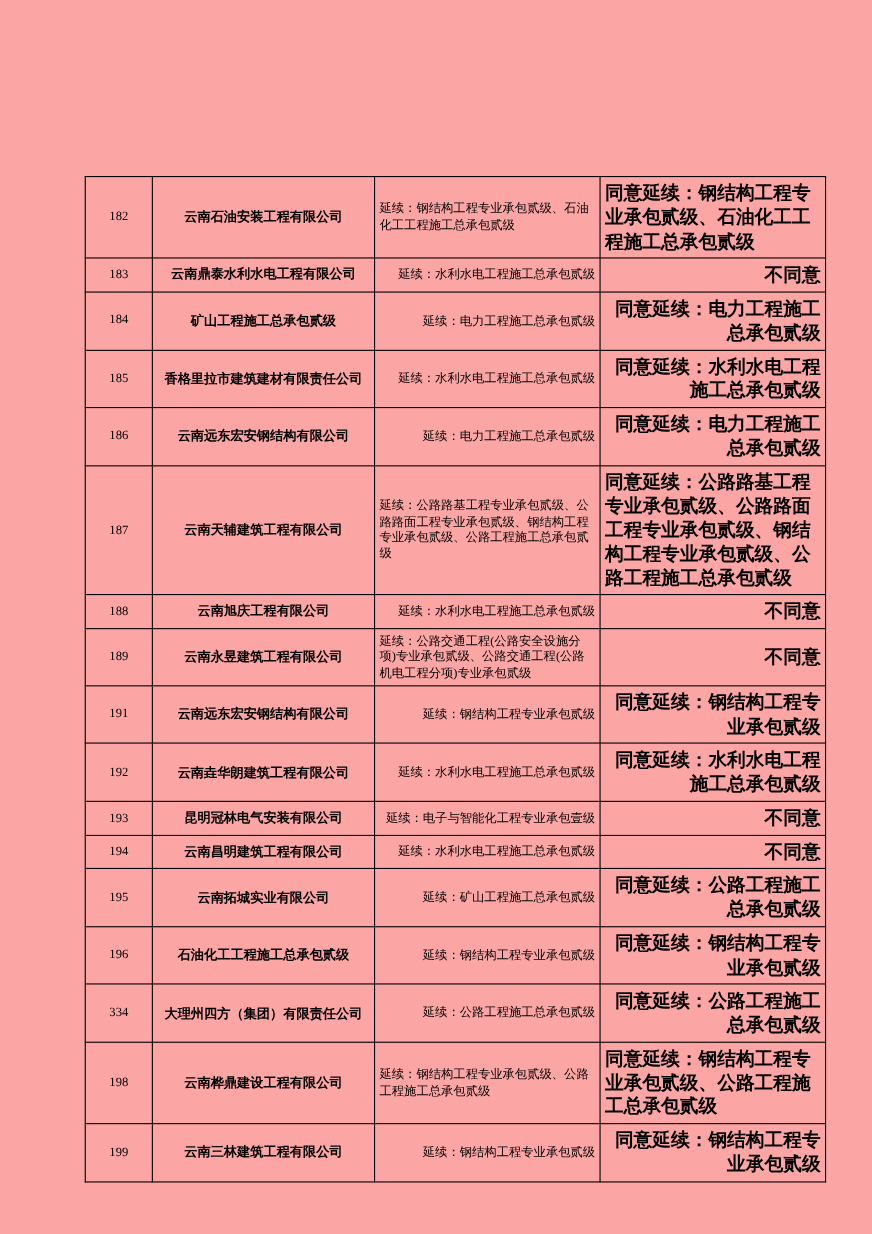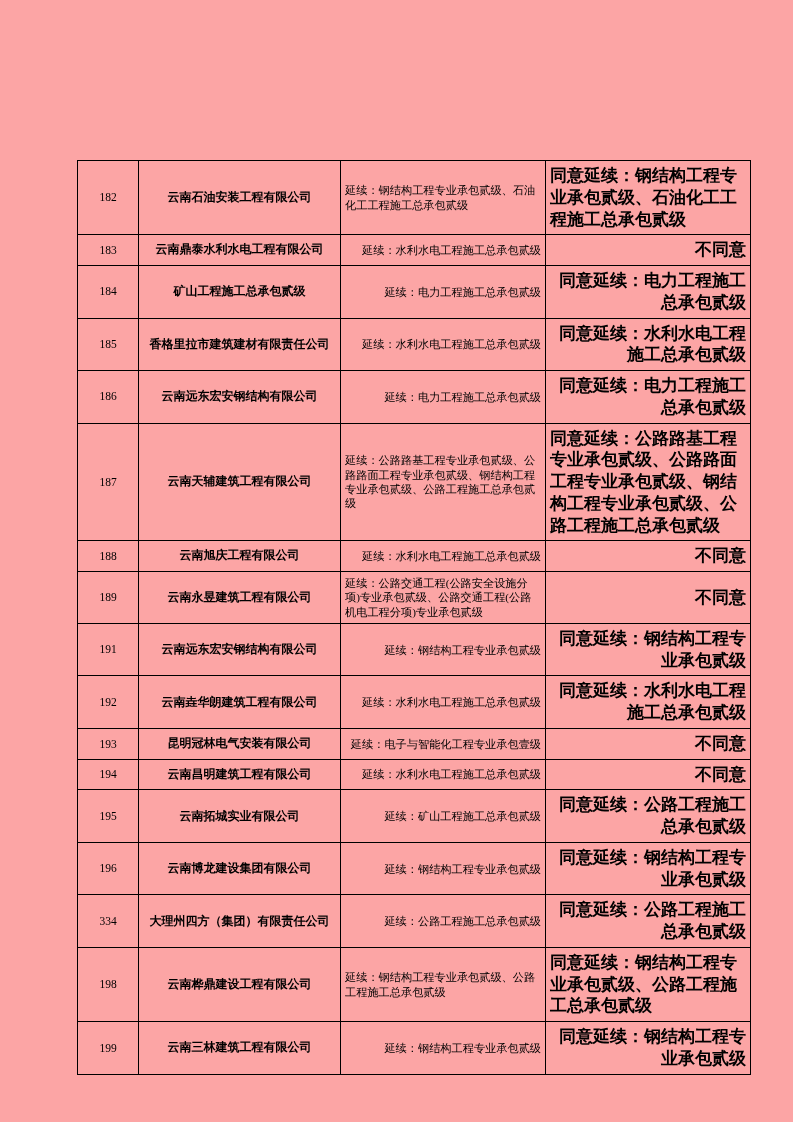--- a/index.html
+++ b/index.html
@@ -152,21 +152,21 @@
           <td class="col-result center-text">不同意</td>
         </tr>
         <tr>
           <td class="col-index">195</td>
           <td class="col-name">云南拓城实业有限公司</td>
           <td class="col-apply center-text">延续：矿山工程施工总承包贰级</td>
           <td class="col-result center-text">同意延续：公路工程施工总承包贰级</td>
         </tr>
         <tr>
           <td class="col-index">196</td>
-          <td class="col-name">云南博龙建设集团有限公司</td>
+          <td class="col-name">石油化工工程施工总承包贰级</td>
           <td class="col-apply center-text">延续：钢结构工程专业承包贰级</td>
           <td class="col-result center-text">同意延续：钢结构工程专业承包贰级</td>
         </tr>
         <tr>
           <td class="col-index">334</td>
           <td class="col-name">大理州四方（集团）有限责任公司</td>
           <td class="col-apply center-text">延续：公路工程施工总承包贰级</td>
           <td class="col-result center-text">同意延续：公路工程施工总承包贰级</td>
         </tr>
         <tr>

